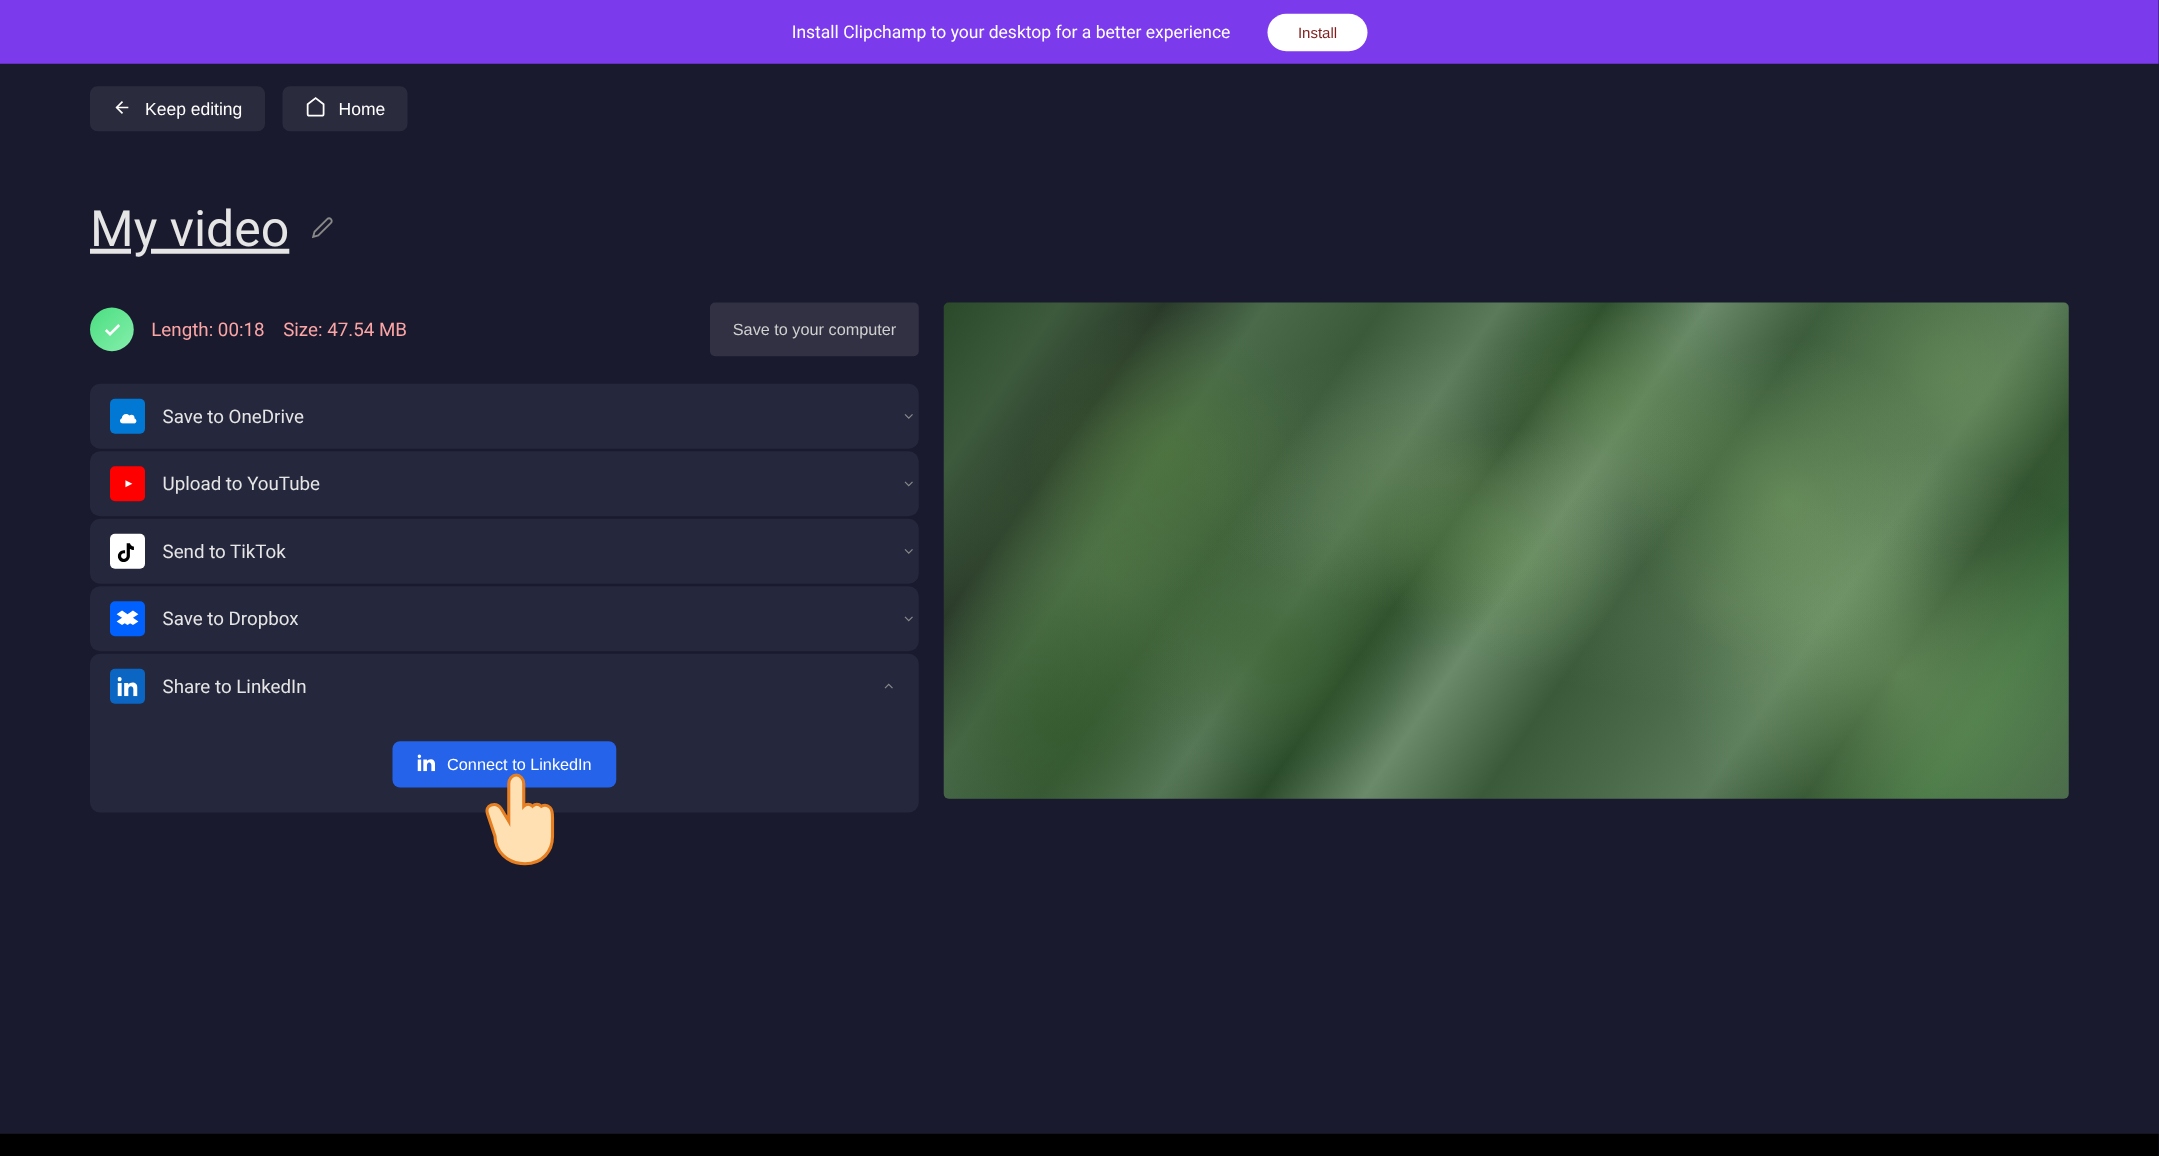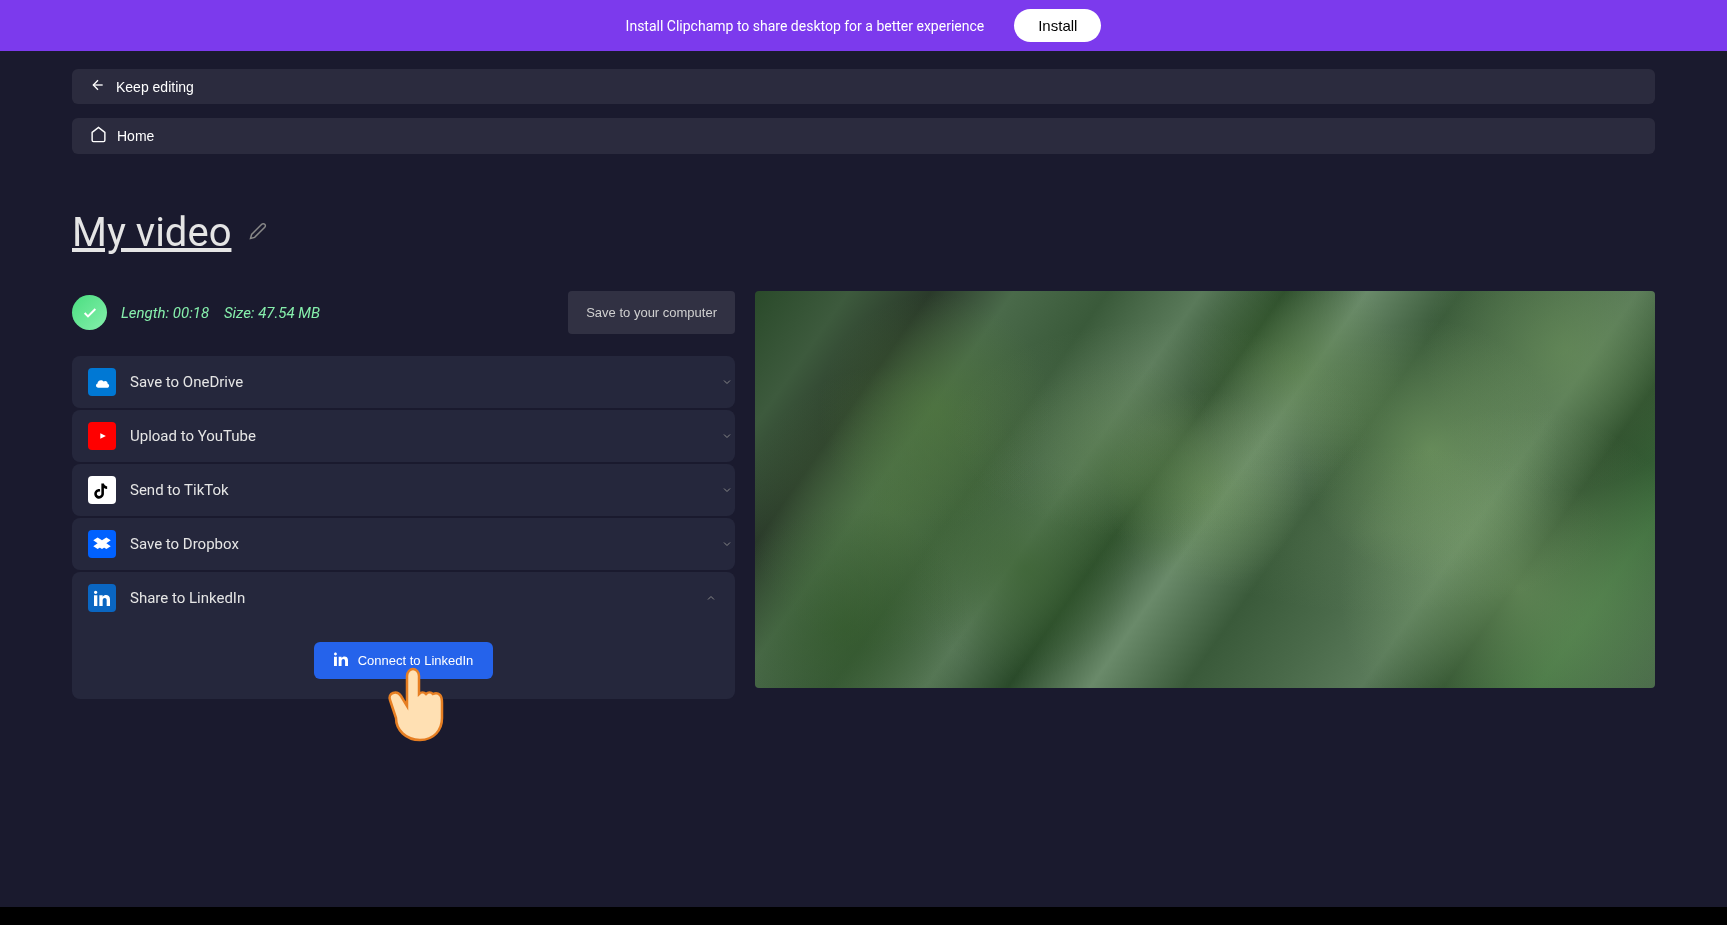--- a/index.html
+++ b/index.html
@@ -26,46 +26,45 @@
       padding: 0 20px;
     }
     
     .install-banner-text {
       color: white;
       font-size: 14px;
     }
     
     .install-button {
       background-color: white;
-      color: #000000;
+      color: #7f1d1d;
       border: none;
       padding: 8px 24px;
       border-radius: 20px;
-      font-size: 15px;
+      font-size: 12px;
       cursor: pointer;
       font-weight: 500;
     }
     
     .bottom-bar {
       background-color: #000000;
       height: 18px;
       position: fixed;
       bottom: 0;
       left: 0;
       right: 0;
     }
     
     .main-container {
       padding: 18px 72px;
     }
     
     .nav-buttons {
       display: flex;
       gap: 14px;
-      flex-direction: column;
     }
     
     .nav-button {
       display: flex;
       align-items: center;
       gap: 10px;
       background-color: rgba(255, 255, 255, 0.08);
       border: none;
       border-radius: 6px;
       padding: 8px 18px;
@@ -133,22 +132,21 @@
       align-items: center;
       justify-content: center;
     }
     
     .status-circle svg {
       color: white;
     }
     
     .video-info {
       font-size: 15px;
-      color: #86efac;
-      font-style: italic;
+      color: #fca5a5;
     }
     
     .save-computer-btn {
       background-color: rgba(255, 255, 255, 0.1);
       border: none;
       border-radius: 4px;
       padding: 14px 18px;
       color: #d0d0d0;
       font-size: 13px;
       cursor: pointer;
@@ -284,21 +282,21 @@
       inset: 0;
       background: 
         radial-gradient(ellipse at 45% 35%, rgba(180,200,160,0.15) 0%, transparent 30%),
         radial-gradient(ellipse at 70% 60%, rgba(160,190,140,0.12) 0%, transparent 25%);
     }
   </style>
 </head>
 <body>
 
 <div class="install-banner">
-  <span class="install-banner-text">Install Clipchamp to share desktop for a better experience</span>
+  <span class="install-banner-text">Install Clipchamp to your desktop for a better experience</span>
   <button class="install-button">Install</button>
 </div>
 
 <div class="main-container">
 
   <div class="nav-buttons">
     <button class="nav-button">
       <span>
         <svg width="16" height="16" viewBox="0 0 24 24" fill="none" stroke="currentColor" stroke-width="2">
           <line x1="19" y1="12" x2="5" y2="12"></line>

